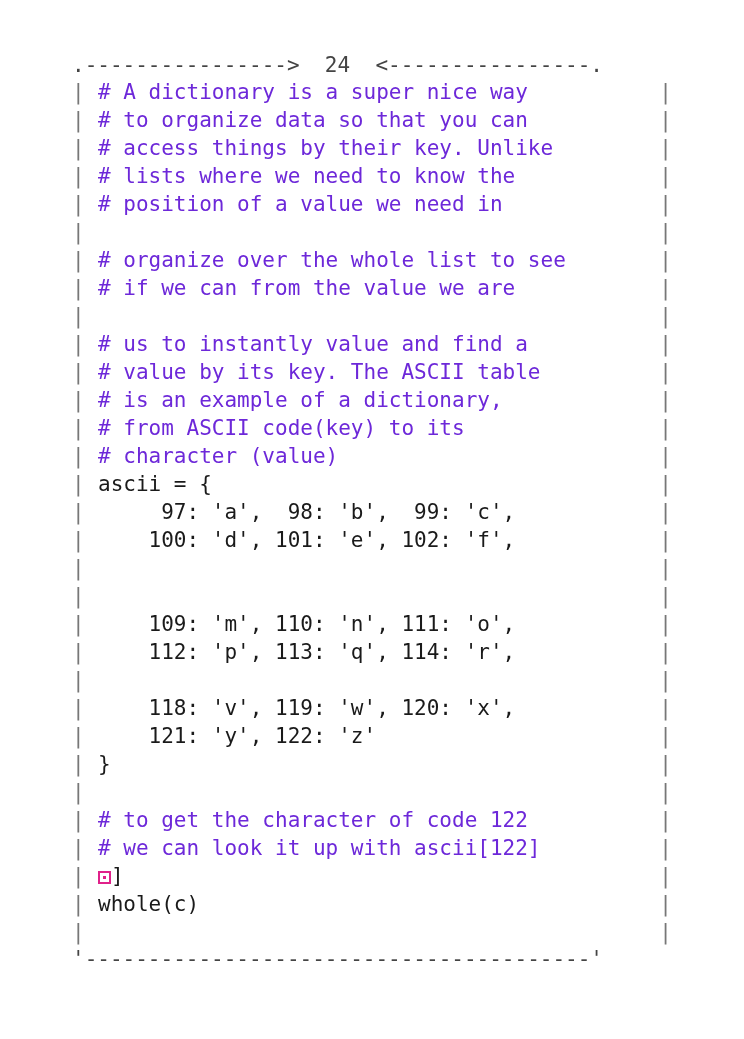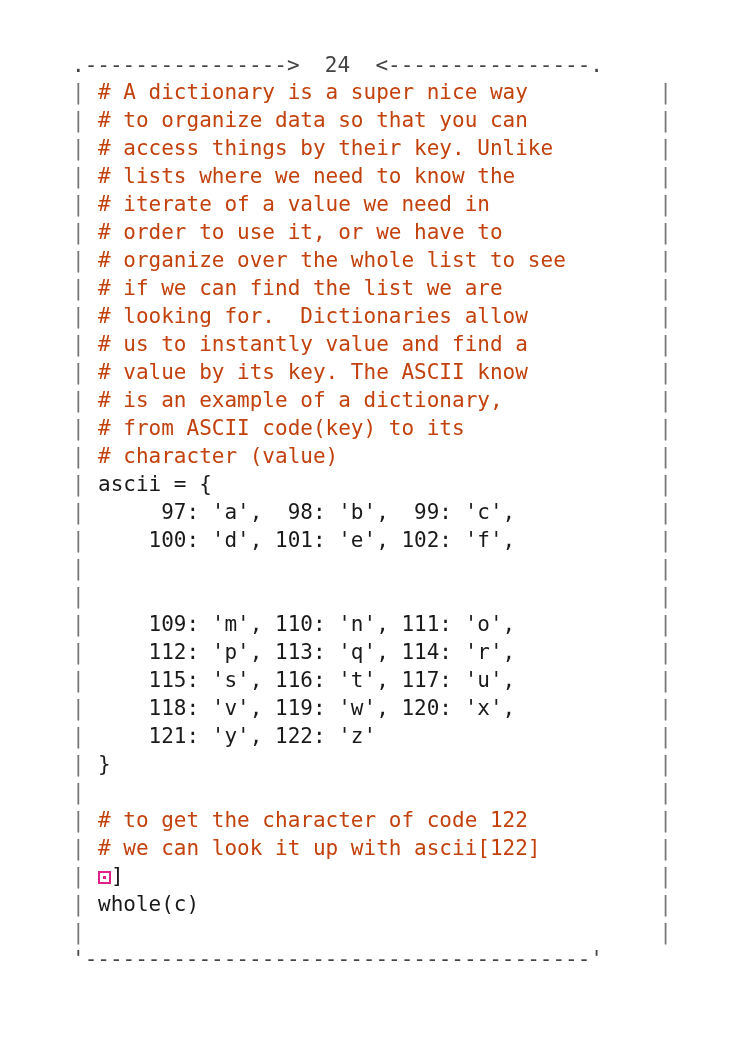--- a/index.html
+++ b/index.html
@@ -50,21 +50,21 @@
   .bar-left { width: 26px; text-align: left; }
   .bar-right { width: 14px; text-align: right; margin-left: auto; }
   .code-text {
     font-family: "DejaVu Sans Mono", monospace;
     font-size: 21px;
     line-height: 28px;
     white-space: pre;
     color: #222222;
     flex: 0 0 auto;
   }
-  .comment { color: #c2410c; }
+  .comment { color: #6d28d9; }
   .code { color: #1a1a1a; text-align: right; }
   .cursor-box {
     display: inline-block;
     width: 13px;
     height: 13px;
     border: 2px solid #e0218a;
     background: #ffffff;
     position: relative;
     top: 1px;
     box-sizing: border-box;
@@ -103,51 +103,49 @@
           <span class="code-text comment"># access things by their key. Unlike</span>
           <span class="bar bar-right">|</span>
         </div>
         <div class="code-row">
           <span class="bar bar-left">|</span>
           <span class="code-text comment"># lists where we need to know the</span>
           <span class="bar bar-right">|</span>
         </div>
         <div class="code-row">
           <span class="bar bar-left">|</span>
-          <span class="code-text comment"># iterate of a value we need in</span>
-          <span class="bar bar-right">|</span>
-        </div>
-        <div class="code-row">
-          <span class="bar bar-left">|</span>
-          <span class="code-text comment"># order to use it, or we have to</span>
+          <span class="code-text comment"># position of a value we need in</span>
+          <span class="bar bar-right">|</span>
+        </div>
+        <div class="code-row">
+          <span class="bar bar-left">|</span>
           <span class="bar bar-right">|</span>
         </div>
         <div class="code-row">
           <span class="bar bar-left">|</span>
           <span class="code-text comment"># organize over the whole list to see</span>
           <span class="bar bar-right">|</span>
         </div>
         <div class="code-row">
           <span class="bar bar-left">|</span>
-          <span class="code-text comment"># if we can find the list we are</span>
-          <span class="bar bar-right">|</span>
-        </div>
-        <div class="code-row">
-          <span class="bar bar-left">|</span>
-          <span class="code-text comment"># looking for.  Dictionaries allow</span>
+          <span class="code-text comment"># if we can from the value we are</span>
+          <span class="bar bar-right">|</span>
+        </div>
+        <div class="code-row">
+          <span class="bar bar-left">|</span>
           <span class="bar bar-right">|</span>
         </div>
         <div class="code-row">
           <span class="bar bar-left">|</span>
           <span class="code-text comment"># us to instantly value and find a</span>
           <span class="bar bar-right">|</span>
         </div>
         <div class="code-row">
           <span class="bar bar-left">|</span>
-          <span class="code-text comment"># value by its key. The ASCII know</span>
+          <span class="code-text comment"># value by its key. The ASCII table</span>
           <span class="bar bar-right">|</span>
         </div>
         <div class="code-row">
           <span class="bar bar-left">|</span>
           <span class="code-text comment"># is an example of a dictionary,</span>
           <span class="bar bar-right">|</span>
         </div>
         <div class="code-row">
           <span class="bar bar-left">|</span>
           <span class="code-text comment"># from ASCII code(key) to its</span>
@@ -186,21 +184,20 @@
           <span class="code-text code">    109: 'm', 110: 'n', 111: 'o',</span>
           <span class="bar bar-right">|</span>
         </div>
         <div class="code-row">
           <span class="bar bar-left">|</span>
           <span class="code-text code">    112: 'p', 113: 'q', 114: 'r',</span>
           <span class="bar bar-right">|</span>
         </div>
         <div class="code-row">
           <span class="bar bar-left">|</span>
-          <span class="code-text code">    115: 's', 116: 't', 117: 'u',</span>
           <span class="bar bar-right">|</span>
         </div>
         <div class="code-row">
           <span class="bar bar-left">|</span>
           <span class="code-text code">    118: 'v', 119: 'w', 120: 'x',</span>
           <span class="bar bar-right">|</span>
         </div>
         <div class="code-row">
           <span class="bar bar-left">|</span>
           <span class="code-text code">    121: 'y', 122: 'z'</span>

